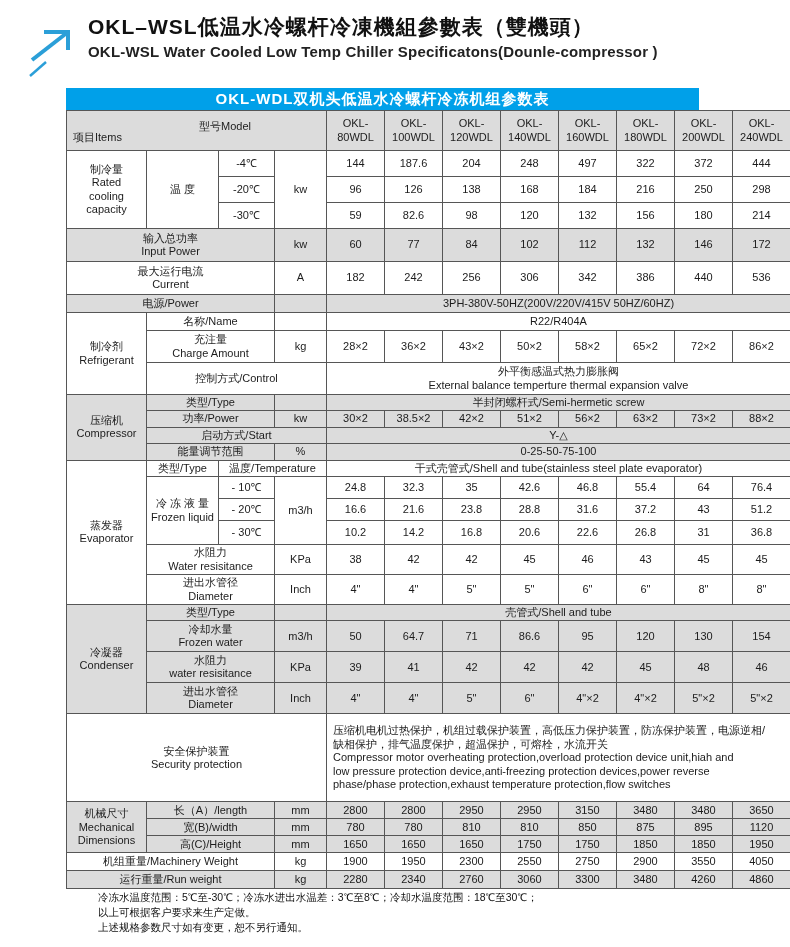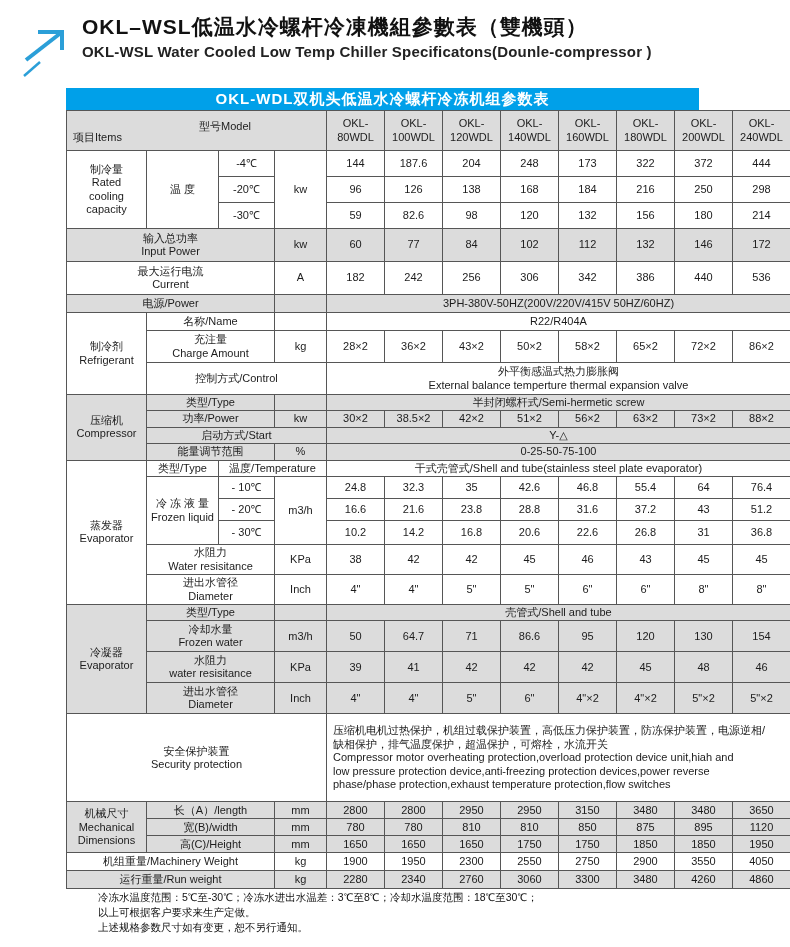--- a/index.html
+++ b/index.html
@@ -1,21 +1,21 @@
 <!DOCTYPE html>
 <html><head>
 <meta charset="utf-8">
 <style>
   * { box-sizing: border-box; }
   html,body { margin:0; padding:0; }
   body {
     width:790px; height:947px; background:#ffffff; position:relative;
     font-family:"Liberation Sans", sans-serif; color:#1a1a1a;
   }
-  .header { position:absolute; top:14px; left:22px; display:flex; align-items:flex-start; }
+  .header { position:absolute; top:14px; left:28px; display:flex; align-items:flex-start; }
   .logo { width:52px; height:58px; flex:0 0 auto; margin-top:6px; }
   .titles { margin-left:8px; }
   .title-cn { font-size:21px; font-weight:bold; letter-spacing:1px; color:#111; line-height:1.25; }
   .title-en { font-size:15px; font-weight:600; color:#222; margin-top:3px; letter-spacing:0.2px; }
 
   .tablewrap { position:absolute; top:88px; left:66px; width:633px; }
   .tbar { background:#00a0e9; color:#ffffff; text-align:center; font-size:15px;
           font-weight:bold; height:22px; line-height:22px; letter-spacing:1px; }
   table { border-collapse:collapse; table-layout:fixed; width:723px; font-size:11px; color:#1c1c1c; }
   td { border:1px solid #565656; text-align:center; vertical-align:middle;
@@ -94,21 +94,21 @@
 Rated
 cooling
 capacity</td>
           <td rowspan="3">温 度</td>
           <td>-4℃</td>
           <td rowspan="3">kw</td>
           <td>144</td>
           <td>187.6</td>
           <td>204</td>
           <td>248</td>
-          <td>173</td>
+          <td>497</td>
           <td>322</td>
           <td>372</td>
           <td>444</td>
         </tr>
         <tr style="height: 26px;">
           <td>-20℃</td>
           <td>96</td>
           <td>126</td>
           <td>138</td>
           <td>168</td>
@@ -276,21 +276,21 @@
           <td>4"</td>
           <td>5"</td>
           <td>5"</td>
           <td>6"</td>
           <td>6"</td>
           <td>8"</td>
           <td>8"</td>
         </tr>
         <tr class="shade" style="height: 16px;">
           <td rowspan="4">冷凝器
-Evaporator</td>
+Condenser</td>
           <td colspan="2">类型/Type</td>
           <td></td>
           <td colspan="8">壳管式/Shell and tube</td>
         </tr>
         <tr class="shade" style="height: 31px;">
           <td colspan="2">冷却水量
 Frozen water</td>
           <td>m3/h</td>
           <td>50</td>
           <td>64.7</td>

